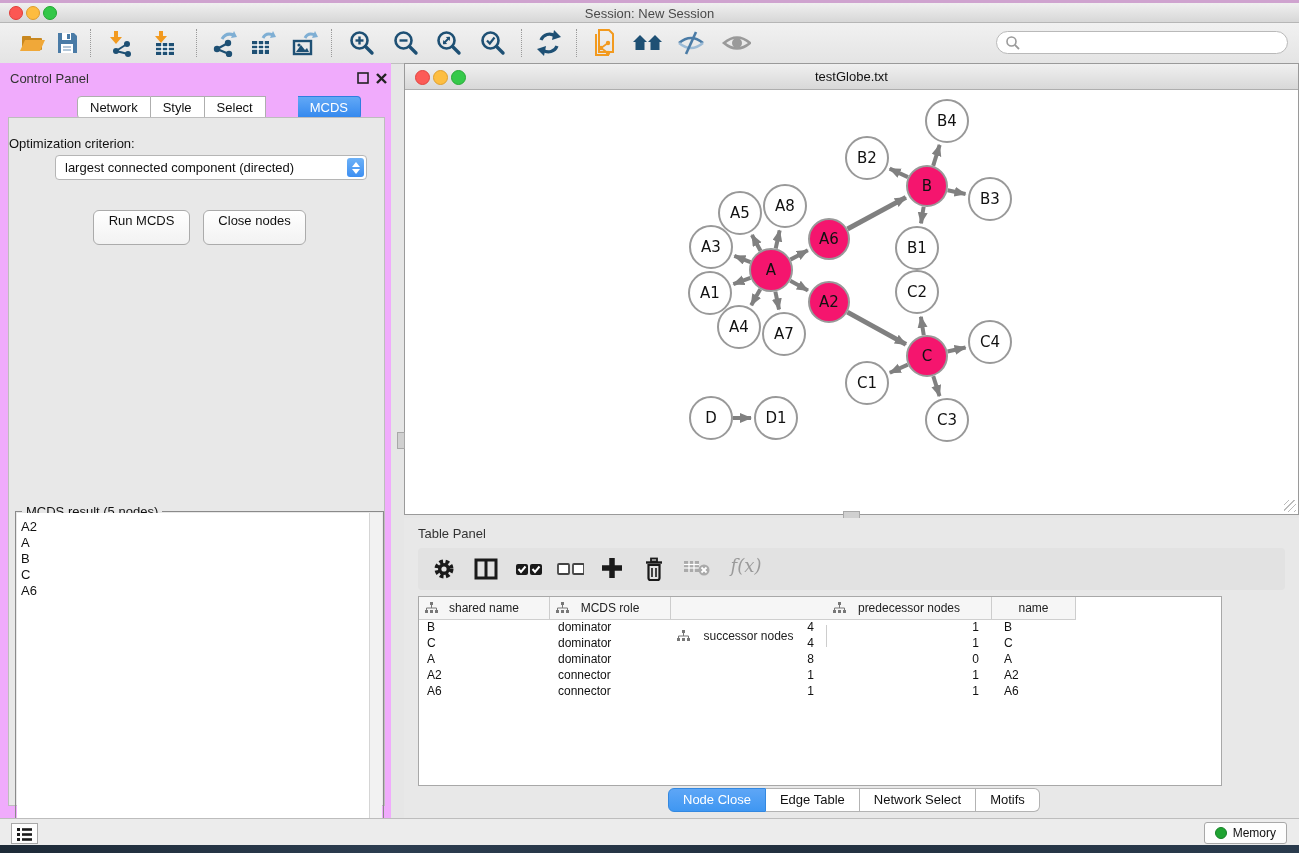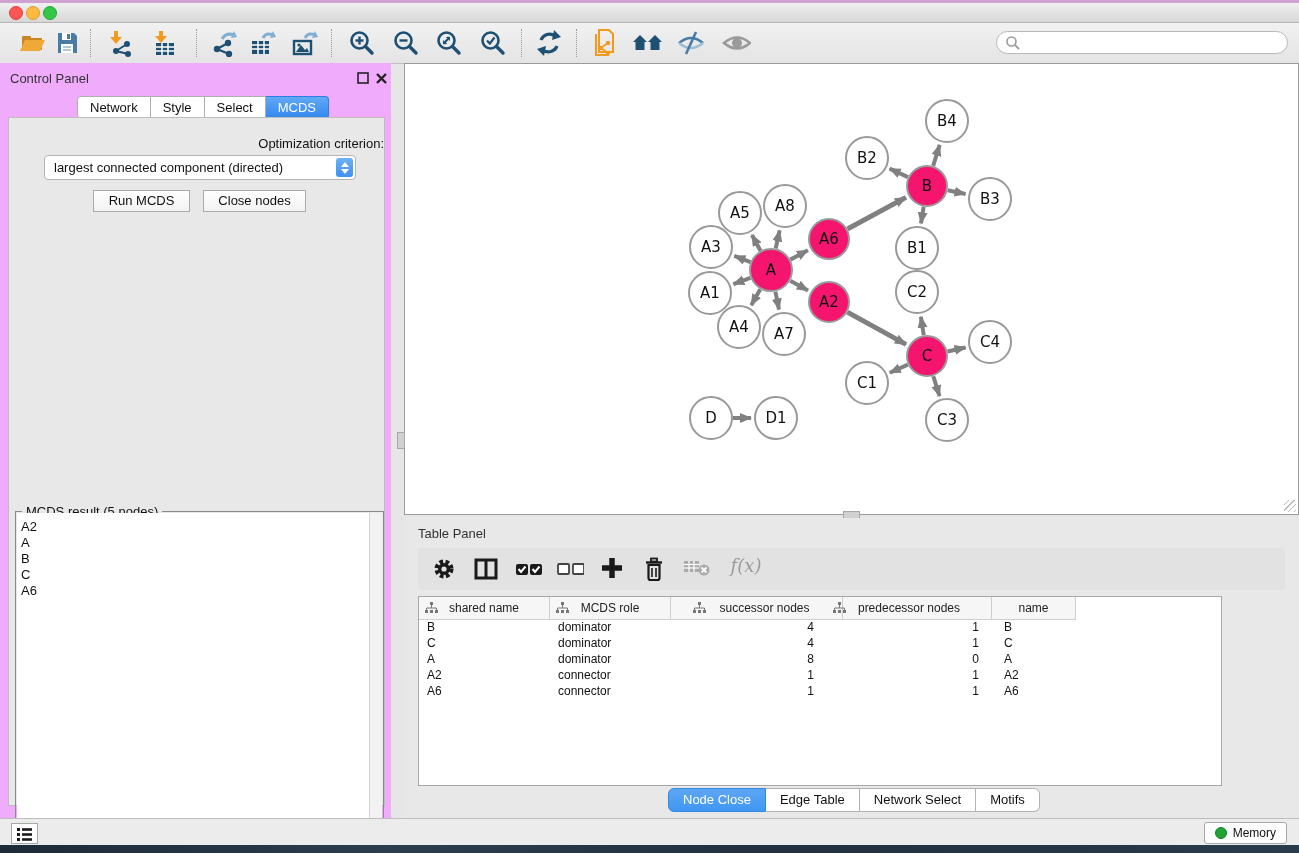--- a/index.html
+++ b/index.html
@@ -27,32 +27,32 @@
 
   
   #control-panel{left:0;top:63px;width:391px;height:755px;background:#f0abfc;}
   #cp-title{left:10px;top:8px;font-size:13px;color:#333;}
   .win-ic{top:9px;width:13px;height:13px;}
   #cp-tabs{left:77px;top:33px;height:21px;display:flex;}
   .tab{height:21px;line-height:21px;padding:0 12px;background:#fff;border:1px solid #aeaeae;
        border-left:none;font-size:13px;text-align:center;color:#111;}
   .tab:first-child{border-left:1px solid #aeaeae;border-radius:4px 0 0 4px;}
   .tab:last-child{border-radius:0 4px 4px 0;}
-  .tab.active{background:linear-gradient(#62a8f6,#3388ee);border-color:#2f7fe0;color:#fff;}
+  .tab.active{background:linear-gradient(#62a8f6,#3388ee);border-color:#2f7fe0;color:#fff;margin-left:32px;}
   #cp-box{left:8px;top:54px;width:375px;height:687px;border:1px solid #bdbdbd;background:#e8e8e8;}
-  #opt-label{left:0;width:100%;top:18px;text-align:right;color:#111;}
-  #opt-select{left:35px;top:37px;width:312px;height:25px;background:#fff;border:1px solid #b5b5b5;
+  #opt-label{left:0;width:100%;top:18px;text-align:left;color:#111;}
+  #opt-select{left:46px;top:37px;width:312px;height:25px;background:#fff;border:1px solid #b5b5b5;
     border-radius:4px;box-sizing:border-box;display:flex;align-items:center;}
   #opt-select .val{padding-left:9px;font-size:13px;color:#111;white-space:nowrap;overflow:hidden;}
   #opt-stepper{position:absolute;right:2px;top:2px;width:17px;height:19px;border-radius:3px;
     background:linear-gradient(#6db1f7,#3d8ff2);display:flex;flex-direction:column;align-items:center;justify-content:center;gap:2px;}
   .arr-up{width:0;height:0;border-left:4px solid transparent;border-right:4px solid transparent;border-bottom:5px solid #fff;}
   .arr-dn{width:0;height:0;border-left:4px solid transparent;border-right:4px solid transparent;border-top:5px solid #fff;}
-  .pbtn{height:22px;background:linear-gradient(#ffffff,#f2f2f2);border:1px solid #ababab;border-radius:0;
-    font-size:13px;color:#111;text-align:center;line-height:20px;box-sizing:border-box;}
+  .pbtn{height:35px;background:linear-gradient(#ffffff,#f2f2f2);border:1px solid #ababab;border-radius:6px;
+    font-size:13px;color:#111;text-align:center;line-height:20px;box-sizing:border-box;margin-top:20px;}
   #run-btn{left:84px;top:72px;width:97px;}
   #closep-btn{left:194px;top:72px;width:103px;}
   #result-group{left:6px;top:393px;width:367px;height:340px;border:1px solid #8a8a8a;}
   #result-legend{left:6px;top:-8px;padding:0 4px;background:#e8e8e8;font-size:13px;color:#111;}
   #result-list{left:1px;top:1px;width:352px;height:337px;background:#fff;padding:6px 0 0 4px;box-sizing:border-box;}
   #result-scroll{right:1px;top:1px;width:12px;height:337px;background:#f2f2f2;border-left:1px solid #d5d5d5;}
   .ritem{font-size:13px;line-height:16px;color:#111;}
 
   
   #net-win{left:404px;top:63px;width:895px;height:452px;background:#fff;border:1px solid #9a9a9a;box-sizing:border-box;}
@@ -105,20 +105,21 @@
 <body>
 
 <div id="app">
 
   <div class="abs" id="desktop-top"></div>
 
   <div class="abs" id="titlebar">
     <div class="abs tl red"></div>
     <div class="abs tl yellow"></div>
     <div class="abs tl green"></div>
+    <div class="abs title">Session: New Session</div>
   </div>
 
   <div class="abs" id="toolbar">
     <div class="abs tbtn" style="left:17px">
       <svg width="28" height="28">
         <rect x="4" y="7" width="9" height="5" rx="1" fill="#c8871f"></rect>
         <rect x="4" y="9" width="20" height="12" rx="1" fill="#c8871f"></rect>
         <polygon points="2,22 7,11 27,11 22,22" fill="#f0a839"></polygon>
       </svg>
     </div>
@@ -307,20 +308,26 @@
             <div class="ritem">B</div>
             <div class="ritem">C</div>
             <div class="ritem">A6</div>
           </div>
         <div class="abs" id="result-scroll"></div>
       </div>
     </div>
   </div>
 
   <div class="abs" id="net-win">
+    <div class="abs" id="net-titlebar">
+      <div class="abs tl red"></div>
+      <div class="abs tl yellow"></div>
+      <div class="abs tl green"></div>
+      <div class="abs title">testGlobe.txt</div>
+    </div>
     <svg id="graph-svg" width="893" height="424">
       <defs>
         <marker id="arrow" markerUnits="userSpaceOnUse" markerWidth="14" markerHeight="12" refX="11" refY="5" orient="auto">
           <path d="M0,0 L12,5 L0,10 z" fill="#808080"></path>
         </marker>
       </defs>
       <g id="edges-layer">
           <line x1="345.4146596993366" y1="187.76168568713538" x2="328.3924321598448" y2="194.17990262825523" stroke="#808080" stroke-width="4" marker-end="url(#arrow)"></line>
           <line x1="345.4575854193549" y1="172.12540774408606" x2="329.34365293255127" y2="165.94840029081132" stroke="#808080" stroke-width="4" marker-end="url(#arrow)"></line>
           <line x1="355.230235352432" y1="199.1836432784806" x2="346.238368917691" y2="215.20040536536297" stroke="#808080" stroke-width="4" marker-end="url(#arrow)"></line>
@@ -469,21 +476,21 @@
           <div class="hcell abs" style="left: 131px; width: 121px;"><svg width="13" height="12">
               <rect x="5" y="0" width="3" height="3" fill="#777"></rect>
               <line x1="6.5" y1="3" x2="6.5" y2="6" stroke="#777" stroke-width="1"></line>
               <line x1="1.5" y1="6" x2="11.5" y2="6" stroke="#777" stroke-width="1"></line>
               <line x1="1.5" y1="6" x2="1.5" y2="8" stroke="#777" stroke-width="1"></line>
               <line x1="11.5" y1="6" x2="11.5" y2="8" stroke="#777" stroke-width="1"></line>
               <rect x="0" y="8" width="3" height="3" fill="#777"></rect>
               <rect x="5" y="8" width="3" height="3" fill="#777"></rect>
               <rect x="10" y="8" width="3" height="3" fill="#777"></rect>
             </svg><span>MCDS role</span></div>
-          <div class="hcell abs" style="left: 268px; width: 156px;"><svg width="13" height="12">
+          <div class="hcell abs" style="left: 252px; width: 156px; margin-top: 28px;"><svg width="13" height="12">
               <rect x="5" y="0" width="3" height="3" fill="#777"></rect>
               <line x1="6.5" y1="3" x2="6.5" y2="6" stroke="#777" stroke-width="1"></line>
               <line x1="1.5" y1="6" x2="11.5" y2="6" stroke="#777" stroke-width="1"></line>
               <line x1="1.5" y1="6" x2="1.5" y2="8" stroke="#777" stroke-width="1"></line>
               <line x1="11.5" y1="6" x2="11.5" y2="8" stroke="#777" stroke-width="1"></line>
               <rect x="0" y="8" width="3" height="3" fill="#777"></rect>
               <rect x="5" y="8" width="3" height="3" fill="#777"></rect>
               <rect x="10" y="8" width="3" height="3" fill="#777"></rect>
             </svg><span>successor nodes</span></div>
           <div class="hcell abs" style="left: 408px; width: 165px;"><svg width="13" height="12">

